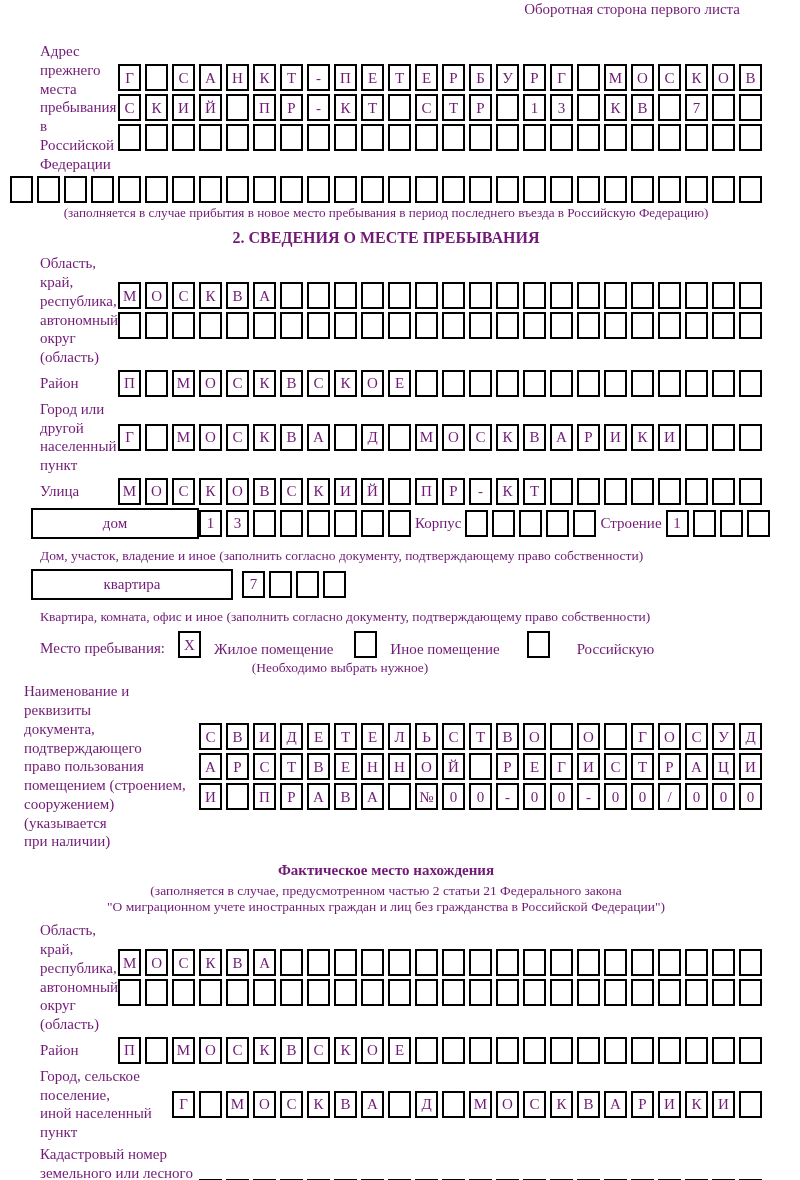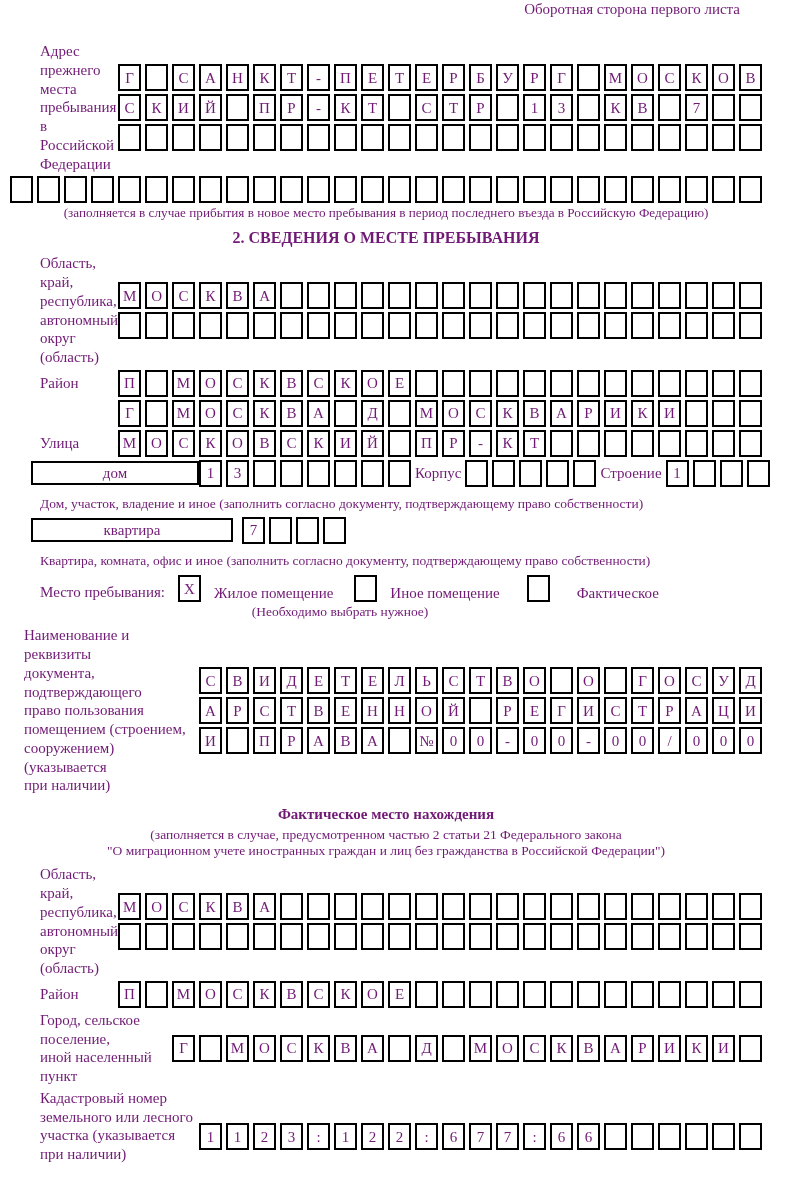--- a/index.html
+++ b/index.html
@@ -22,21 +22,21 @@
     display:flex;align-items:center;justify-content:center;
     font-size:15px;flex:none;background:#fff;
   }
   .fullrow{margin-bottom:2px;}
   .note{font-size:13.2px;text-align:center;margin:1px 0 4px 0;}
   .note-left{font-size:13.5px;text-align:left;padding-left:30px;margin:9px 0 5px 0;}
   .title{font-size:16px;font-weight:bold;text-align:center;margin:7px 0 7px 0;}
   .subtitle{font-size:15px;font-weight:bold;text-align:center;margin:10px 0 4px 0;}
   .subnote{font-size:13.5px;text-align:center;white-space:pre-line;margin-bottom:6px;}
   .widebox{
-    box-sizing:border-box;border:2px solid #000;height:24px;
+    box-sizing:border-box;border:2px solid #000;height:31px;
     display:flex;align-items:center;justify-content:center;font-size:15px;flex:none;background:#fff;
   }
   .dom-row{display:flex;align-items:center;margin:2px 0 3px 21px;}
   .dom-row .gap{flex:1;}
   .inline-cap{font-size:15px;white-space:nowrap;padding:0 4px;}
   .kv-row{display:flex;align-items:center;margin:4px 0 3px 21px;gap:9px;}
   .mesto-row{display:flex;align-items:flex-end;gap:13px;margin:6px 0 2px 0;}
   .mesto-row .label{padding-left:30px;}
   .mesto-note{width:660px;text-align:center;font-size:13.5px;margin:1px 0 6px 0;}
   .kad-offset{margin-top:21px;}
@@ -253,20 +253,22 @@
         <div class="cell"></div>
         <div class="cell"></div>
         <div class="cell"></div>
         <div class="cell"></div>
         <div class="cell"></div>
         <div class="cell"></div>
       </div>
   </div>
 
   <div class="frow">
+    <div class="label multiline">Город или другой
+населенный пункт</div>
     <div class="cells right">
         <div class="cell">Г</div>
         <div class="cell"></div>
         <div class="cell">М</div>
         <div class="cell">О</div>
         <div class="cell">С</div>
         <div class="cell">К</div>
         <div class="cell">В</div>
         <div class="cell">А</div>
         <div class="cell"></div>
@@ -368,21 +370,21 @@
         <div class="cell">X</div>
       </div>
     <div>Жилое помещение</div>
     <div class="cells" style="margin-left:8px;">
         <div class="cell"></div>
       </div>
     <div>Иное помещение</div>
     <div class="cells" style="margin-left:14px;">
         <div class="cell"></div>
       </div>
-    <div style="margin-left:14px;">Фактическое</div>
+    <div style="margin-left:14px;">Российскую</div>
   </div>
   <div class="mesto-note">(Необходимо выбрать нужное)</div>
 
   <div class="frow">
     <div class="label multiline" style="padding-left:14px;">Наименование и реквизиты
 документа, подтверждающего
 право пользования
 помещением (строением,
 сооружением) (указывается
 при наличии)</div>

